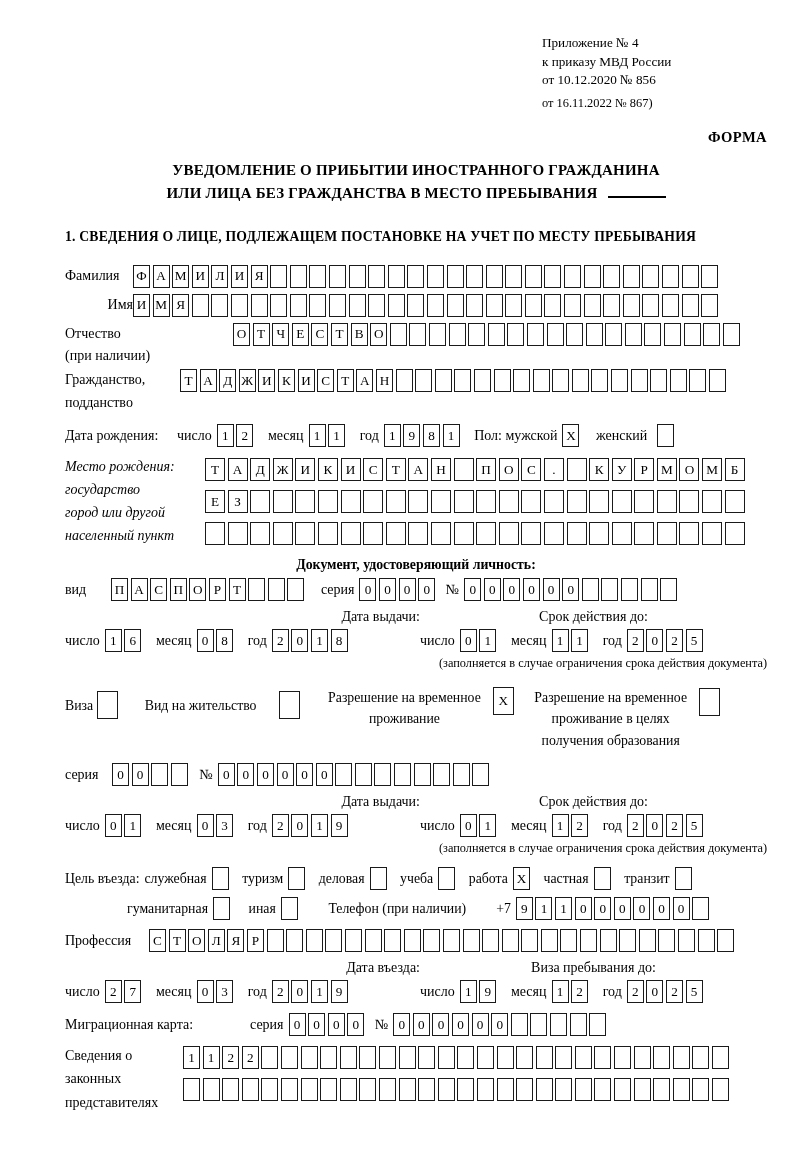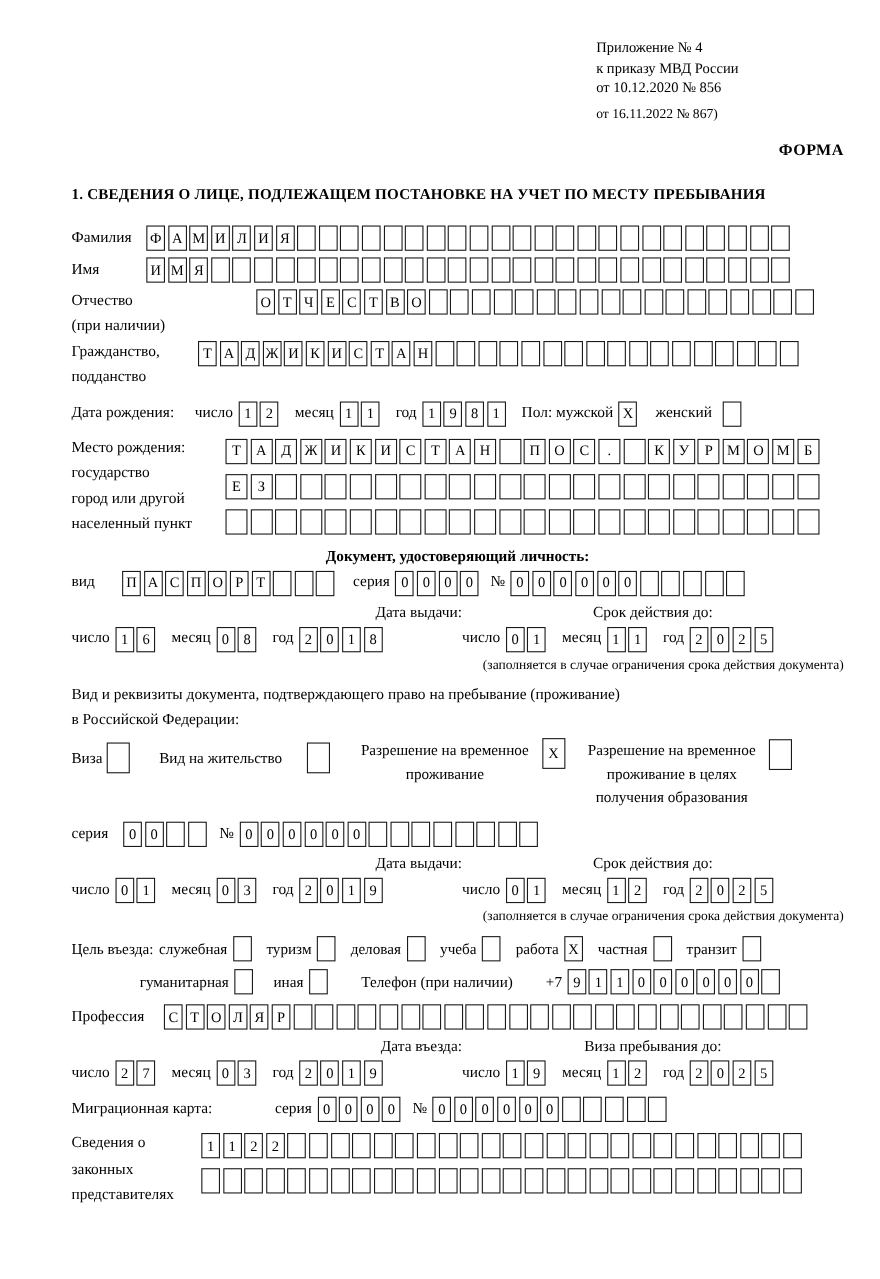--- a/index.html
+++ b/index.html
@@ -26,21 +26,21 @@
   .heads{display:flex;margin-top:8px;font-size:14px;}
   .heads .hl{width:355px;text-align:right;}
   .heads .hr{flex:1;text-align:center;}
   .dates{display:flex;align-items:center;margin-top:4px;}
   .dates .half{width:355px;display:flex;align-items:center;}
   .dates .half2{flex:1;display:flex;align-items:center;}
   .dl{margin-right:5px;font-size:14px;flex:none;}
   .gap12{margin-right:12px;}
   .note{font-size:12.3px;text-align:right;margin-top:4px;}
   .plain{font-size:14px;margin-top:8px;line-height:1.7;}
-  .permits{display:flex;align-items:flex-start;margin-top:4px;font-size:13.8px;}
+  .permits{display:flex;align-items:flex-start;margin-top:16px;font-size:13.8px;}
   .pc{text-align:center;line-height:1.55;}
   .pbox{margin-top:1px;}
   .purpose{display:flex;align-items:center;margin-top:11px;font-size:13.8px;white-space:nowrap;}
   .purpose .ol{margin-right:5px;}
   .purpose .ob{margin-right:11px;}
 </style>
 </head>
 <body>
 
 <div class="page">
@@ -49,20 +49,24 @@
     <div>Приложение № 4</div>
     <div>к приказу МВД России</div>
     <div>от 10.12.2020 № 856</div>
     <div class="sub">
       <div>от 16.11.2022 № 867)</div>
     </div>
   </div>
 
   <div class="forma">ФОРМА</div>
 
+  <div class="title">
+    <div>УВЕДОМЛЕНИЕ О ПРИБЫТИИ ИНОСТРАННОГО ГРАЖДАНИНА</div>
+    <div><span>ИЛИ ЛИЦА БЕЗ ГРАЖДАНСТВА В МЕСТО ПРЕБЫВАНИЯ</span><span class="blank"></span></div>
+  </div>
 
   <div class="sec1">1. СВЕДЕНИЯ О ЛИЦЕ, ПОДЛЕЖАЩЕМ ПОСТАНОВКЕ НА УЧЕТ ПО МЕСТУ ПРЕБЫВАНИЯ</div>
 
   <div class="frow" style="margin-top:20px;">
     <span class="flabel" style="width:68px;">Фамилия</span>
     <span class="cells">
         <span class="cell">Ф</span>
         <span class="cell">А</span>
         <span class="cell">М</span>
         <span class="cell">И</span>
@@ -89,21 +93,21 @@
         <span class="cell"></span>
         <span class="cell"></span>
         <span class="cell"></span>
         <span class="cell"></span>
         <span class="cell"></span>
         <span class="cell"></span>
       </span>
   </div>
 
   <div class="frow">
-    <span class="flabel" style="width:68px;">Имя</span>
+    <span class="flabel" style="width:68px;text-align:right;">Имя</span>
     <span class="cells">
         <span class="cell">И</span>
         <span class="cell">М</span>
         <span class="cell">Я</span>
         <span class="cell"></span>
         <span class="cell"></span>
         <span class="cell"></span>
         <span class="cell"></span>
         <span class="cell"></span>
         <span class="cell"></span>
@@ -226,21 +230,21 @@
     <span class="cells" style="margin-right:14px;">
         <span class="cell">X</span>
       </span>
     <span class="dl" style="margin-right:10px;">женский</span>
     <span class="cells">
         <span class="cell"></span>
       </span>
   </div>
 
   <div class="frow" style="align-items:flex-start;margin-top:9px;">
-    <span class="mlabel" style="width:140px;line-height:1.64;">
+    <span class="mlabel" style="width:140px;line-height:1.64;font-style:italic;">
       <span style="display:block">Место рождения:</span>
       <span style="display:block">государство</span>
       <span style="display:block">город или другой</span>
       <span style="display:block">населенный пункт</span>
     </span>
     <span class="cellstack">
       <span class="cells wide">
           <span class="cell">Т</span>
           <span class="cell">А</span>
           <span class="cell">Д</span>
@@ -399,24 +403,20 @@
       <span class="cells">
           <span class="cell">2</span>
           <span class="cell">0</span>
           <span class="cell">2</span>
           <span class="cell">5</span>
         </span>
     </span>
   </div>
   <div class="note">(заполняется в случае ограничения срока действия документа)</div>
 
-  <div class="plain">
-    <div>Вид и реквизиты документа, подтверждающего право на пребывание (проживание)</div>
-    <div>в Российской Федерации:</div>
-  </div>
 
   <div class="permits">
     <span class="pc" style="margin-top:8px;">Виза</span>
     <span class="cells big pbox" style="margin:4px 24px 0 4px;">
         <span class="cell"></span>
       </span>
     <span class="pc" style="margin-top:8px;">Вид на жительство</span>
     <span class="cells big pbox" style="margin:4px 26px 0 22px;">
         <span class="cell"></span>
       </span>

